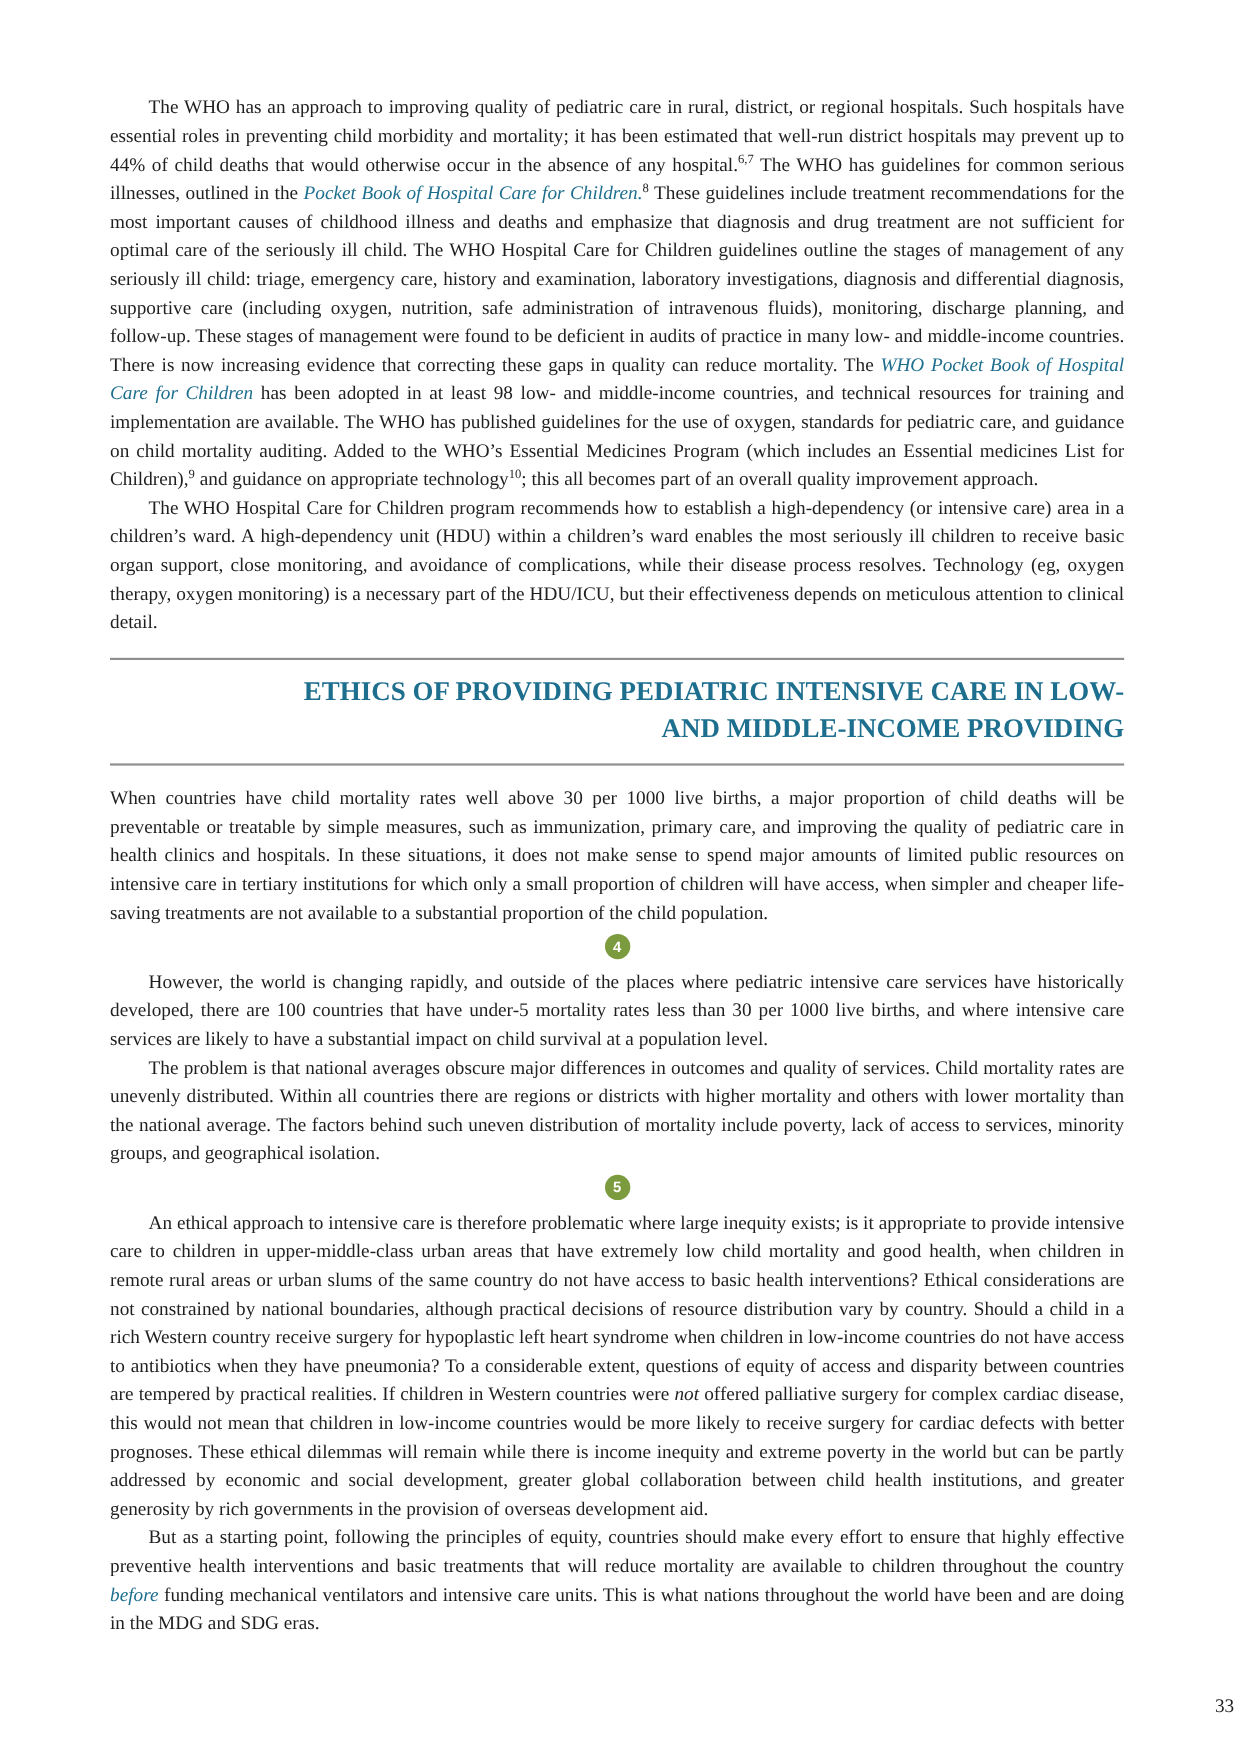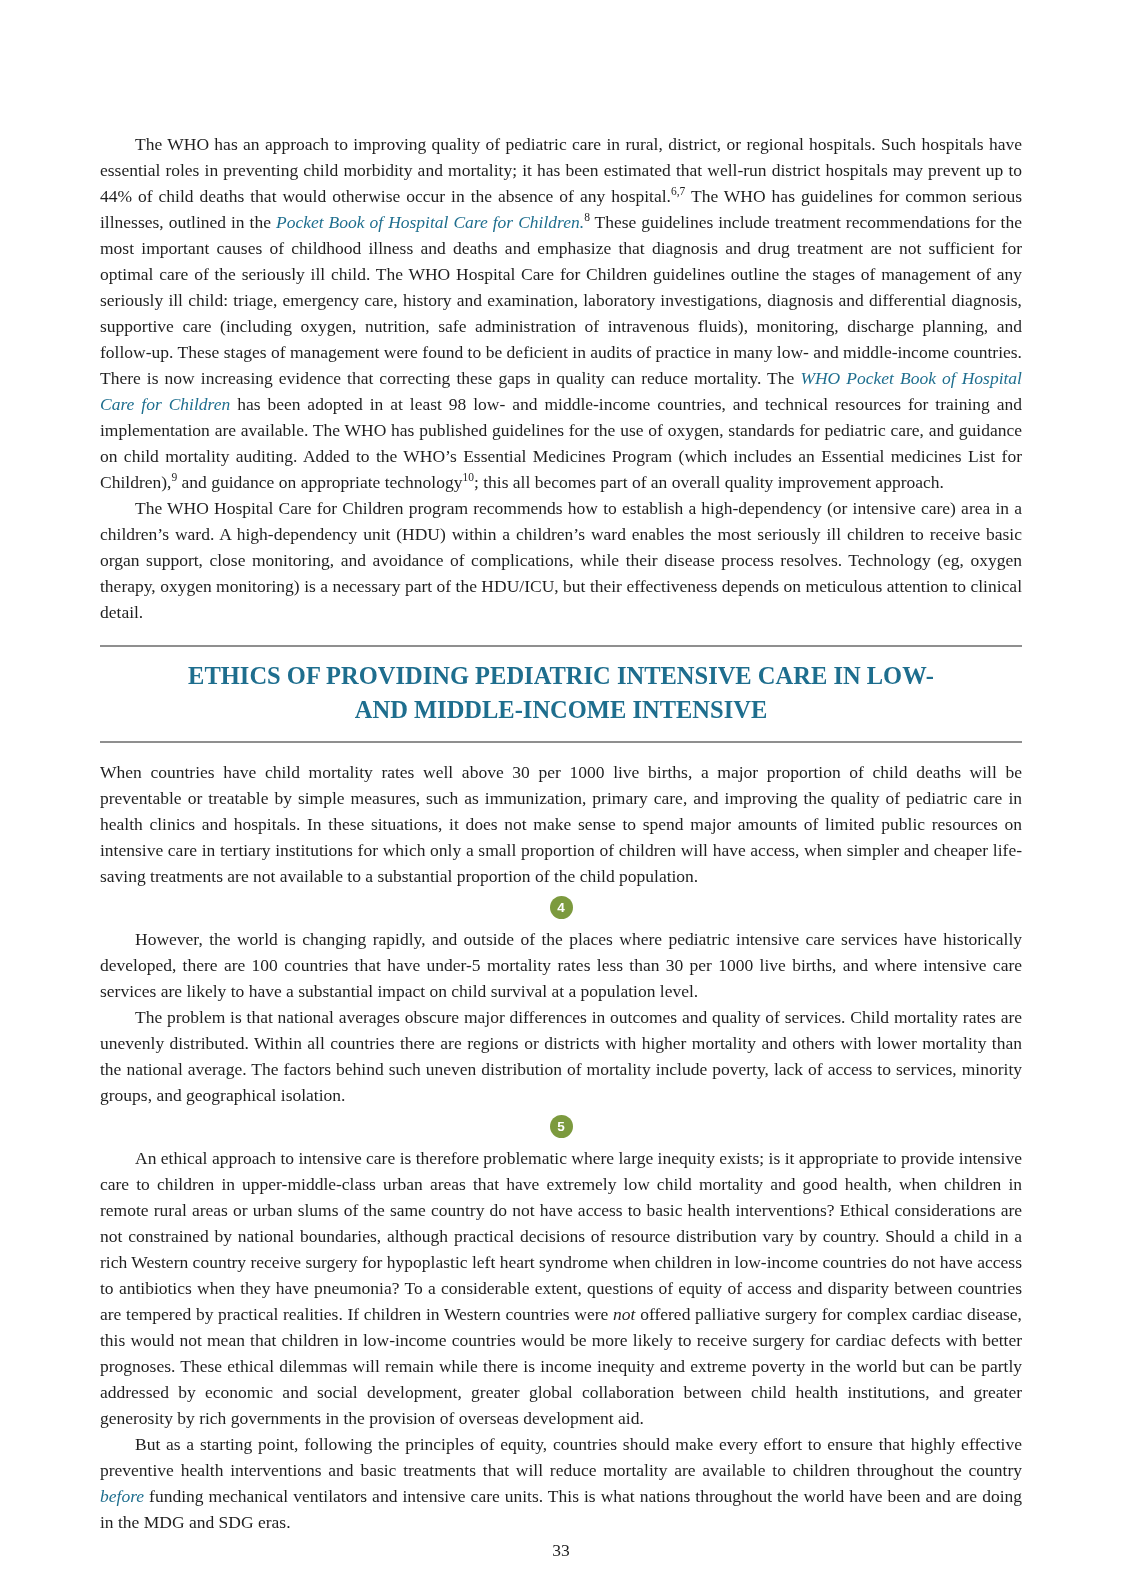--- a/index.html
+++ b/index.html
@@ -5,21 +5,21 @@
   * { margin: 0; padding: 0; box-sizing: border-box; }
   html, body { background: #ffffff; }
   body {
     width: 1122px;
     height: 1587px;
     position: relative;
     font-family: "Liberation Serif", serif;
     color: var(--text, #1f1f1f);
     overflow: hidden;
   }
-  .page { padding: 84px 100px 0 100px; margin-top: 47px; }
+  .page { padding: 84px 100px 0 100px; }
   .para {
     font-size: 17.5px;
     line-height: 26px;
     text-align: justify;
     margin: 0;
   }
   .para.indent { text-indent: 35px; }
   sup.sup {
     font-size: 11.5px;
     line-height: 0;
@@ -32,21 +32,21 @@
     border-bottom: 2px solid var(--rule, #8f8f8f);
     margin: 20px 0 16px 0;
     padding: 12px 0 14px 0;
   }
   .section-heading {
     font-family: "Liberation Serif", serif;
     font-size: 24.5px;
     line-height: 34px;
     font-weight: 700;
     color: var(--accent, #1e6e8e);
-    text-align: center;
+    text-align: right;
     margin: 0;
   }
   .badge-row {
     display: flex;
     justify-content: center;
     margin: 7px 0;
   }
   .badge {
     width: 23px;
     height: 23px;
@@ -58,34 +58,34 @@
     font-weight: 700;
     display: flex;
     align-items: center;
     justify-content: center;
   }
   .page-number {
     position: absolute;
     left: 0;
     right: 0;
     bottom: 26px;
-    text-align: center;
+    text-align: right;
     font-size: 17.5px;
     color: var(--text, #1f1f1f);
   }
 </style>
 </head>
 <body>
 
 <div class="page">
   <div class="content">
       <p class="para indent"><span class="run">The WHO has an approach to improving quality of pediatric care in rural, district, or regional hospitals. Such hospitals have essential roles in preventing child morbidity and mortality; it has been estimated that well-run district hospitals may prevent up to 44% of child deaths that would otherwise occur in the absence of any hospital.</span><sup class="sup">6,7</sup><span class="run"> The WHO has guidelines for common serious illnesses, outlined in the </span><span class="teal-italic">Pocket Book of Hospital Care for Children.</span><sup class="sup">8</sup><span class="run"> These guidelines include treatment recommendations for the most important causes of childhood illness and deaths and emphasize that diagnosis and drug treatment are not sufficient for optimal care of the seriously ill child. The WHO Hospital Care for Children guidelines outline the stages of management of any seriously ill child: triage, emergency care, history and examination, laboratory investigations, diagnosis and differential diagnosis, supportive care (including oxygen, nutrition, safe administration of intravenous fluids), monitoring, discharge planning, and follow-up. These stages of management were found to be deficient in audits of practice in many low- and middle-income countries. There is now increasing evidence that correcting these gaps in quality can reduce mortality. The </span><span class="teal-italic">WHO Pocket Book of Hospital Care for Children</span><span class="run"> has been adopted in at least 98 low- and middle-income countries, and technical resources for training and implementation are available. The WHO has published guidelines for the use of oxygen, standards for pediatric care, and guidance on child mortality auditing. Added to the WHO’s Essential Medicines Program (which includes an Essential medicines List for Children),</span><sup class="sup">9</sup><span class="run"> and guidance on appropriate technology</span><sup class="sup">10</sup><span class="run">; this all becomes part of an overall quality improvement approach.</span></p>
       <p class="para indent"><span class="run">The WHO Hospital Care for Children program recommends how to establish a high-dependency (or intensive care) area in a children’s ward. A high-dependency unit (HDU) within a children’s ward enables the most seriously ill children to receive basic organ support, close monitoring, and avoidance of complications, while their disease process resolves. Technology (eg, oxygen therapy, oxygen monitoring) is a necessary part of the HDU/ICU, but their effectiveness depends on meticulous attention to clinical detail.</span></p>
       <div class="heading-block">
-        <h1 class="section-heading"><span class="heading-line">ETHICS OF PROVIDING PEDIATRIC INTENSIVE CARE IN LOW-</span><br><span class="heading-line">AND MIDDLE-INCOME INTENSIVE</span></h1>
+        <h1 class="section-heading"><span class="heading-line">ETHICS OF PROVIDING PEDIATRIC INTENSIVE CARE IN LOW-</span><br><span class="heading-line">AND MIDDLE-INCOME PROVIDING</span></h1>
       </div>
       <p class="para"><span class="run">When countries have child mortality rates well above 30 per 1000 live births, a major proportion of child deaths will be preventable or treatable by simple measures, such as immunization, primary care, and improving the quality of pediatric care in health clinics and hospitals. In these situations, it does not make sense to spend major amounts of limited public resources on intensive care in tertiary institutions for which only a small proportion of children will have access, when simpler and cheaper life-saving treatments are not available to a substantial proportion of the child population.</span></p>
       <div class="badge-row">
         <div class="badge">4</div>
       </div>
       <p class="para indent"><span class="run">However, the world is changing rapidly, and outside of the places where pediatric intensive care services have historically developed, there are 100 countries that have under-5 mortality rates less than 30 per 1000 live births, and where intensive care services are likely to have a substantial impact on child survival at a population level.</span></p>
       <p class="para indent"><span class="run">The problem is that national averages obscure major differences in outcomes and quality of services. Child mortality rates are unevenly distributed. Within all countries there are regions or districts with higher mortality and others with lower mortality than the national average. The factors behind such uneven distribution of mortality include poverty, lack of access to services, minority groups, and geographical isolation.</span></p>
       <div class="badge-row">
         <div class="badge">5</div>
       </div>

